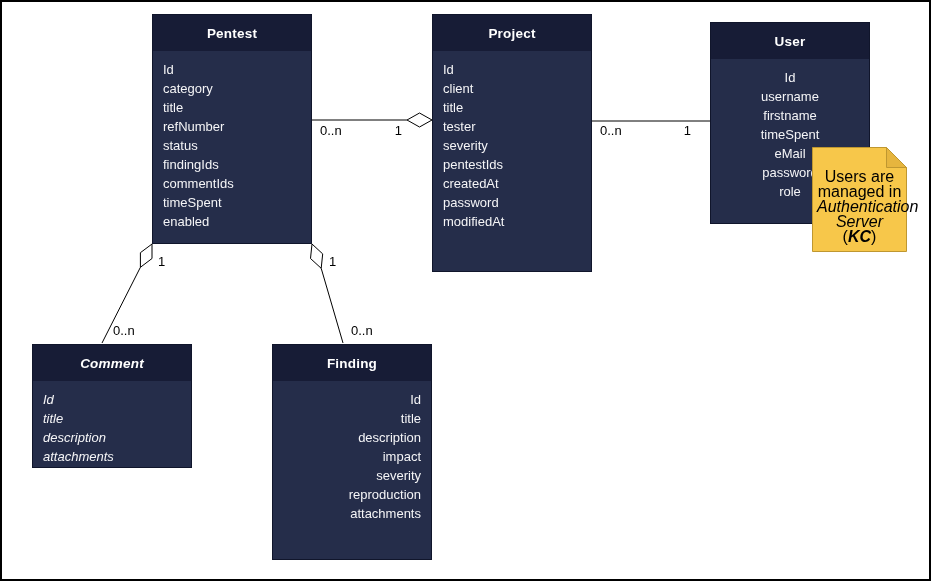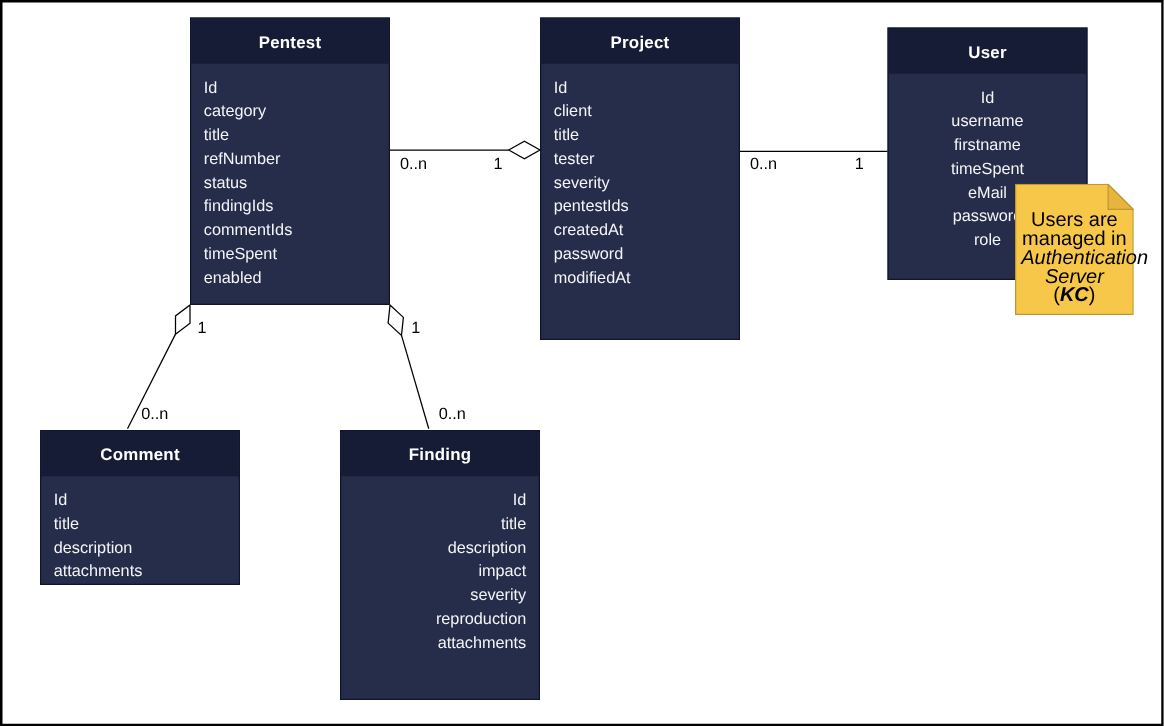--- a/index.html
+++ b/index.html
@@ -104,21 +104,21 @@
         <div class="field-row">Id</div>
         <div class="field-row">username</div>
         <div class="field-row">firstname</div>
         <div class="field-row">timeSpent</div>
         <div class="field-row">eMail</div>
         <div class="field-row">password</div>
         <div class="field-row">role</div>
       </div>
   </div>
 
-  <div class="entity" style="left:30px; top:342px; width:160px; height:124px;">
+  <div class="entity" style="left:30px; top:342px; width:160px; height:124px;font-style:italic;">
     <div class="entity-header">Comment</div>
     <div class="entity-body">
         <div class="field-row">Id</div>
         <div class="field-row">title</div>
         <div class="field-row">description</div>
         <div class="field-row">attachments</div>
       </div>
   </div>
 
   <div class="entity" style="left:270px; top:342px; width:160px; height:216px;text-align:right;">

